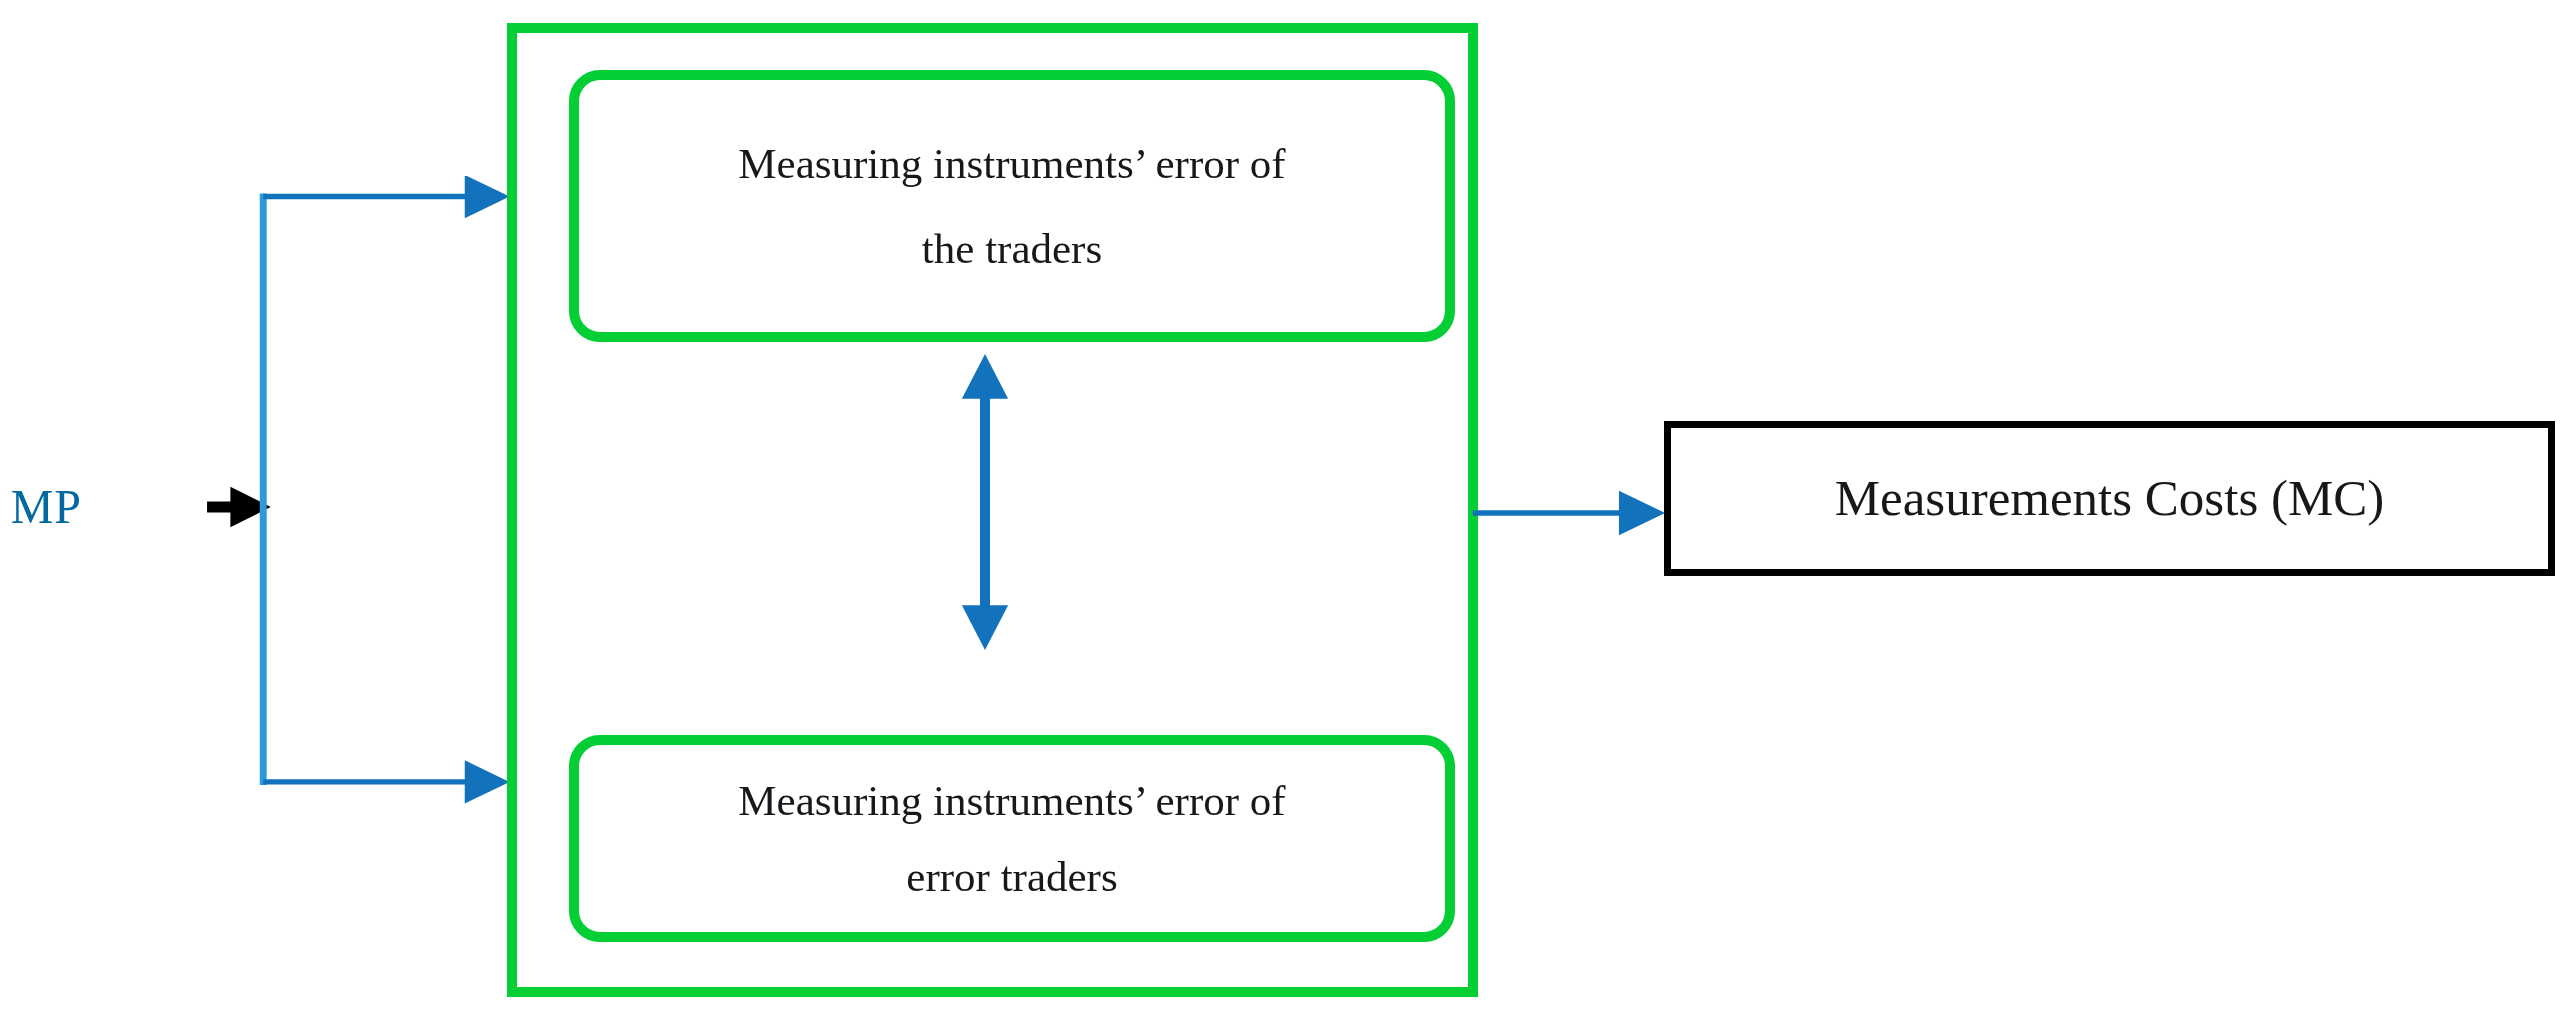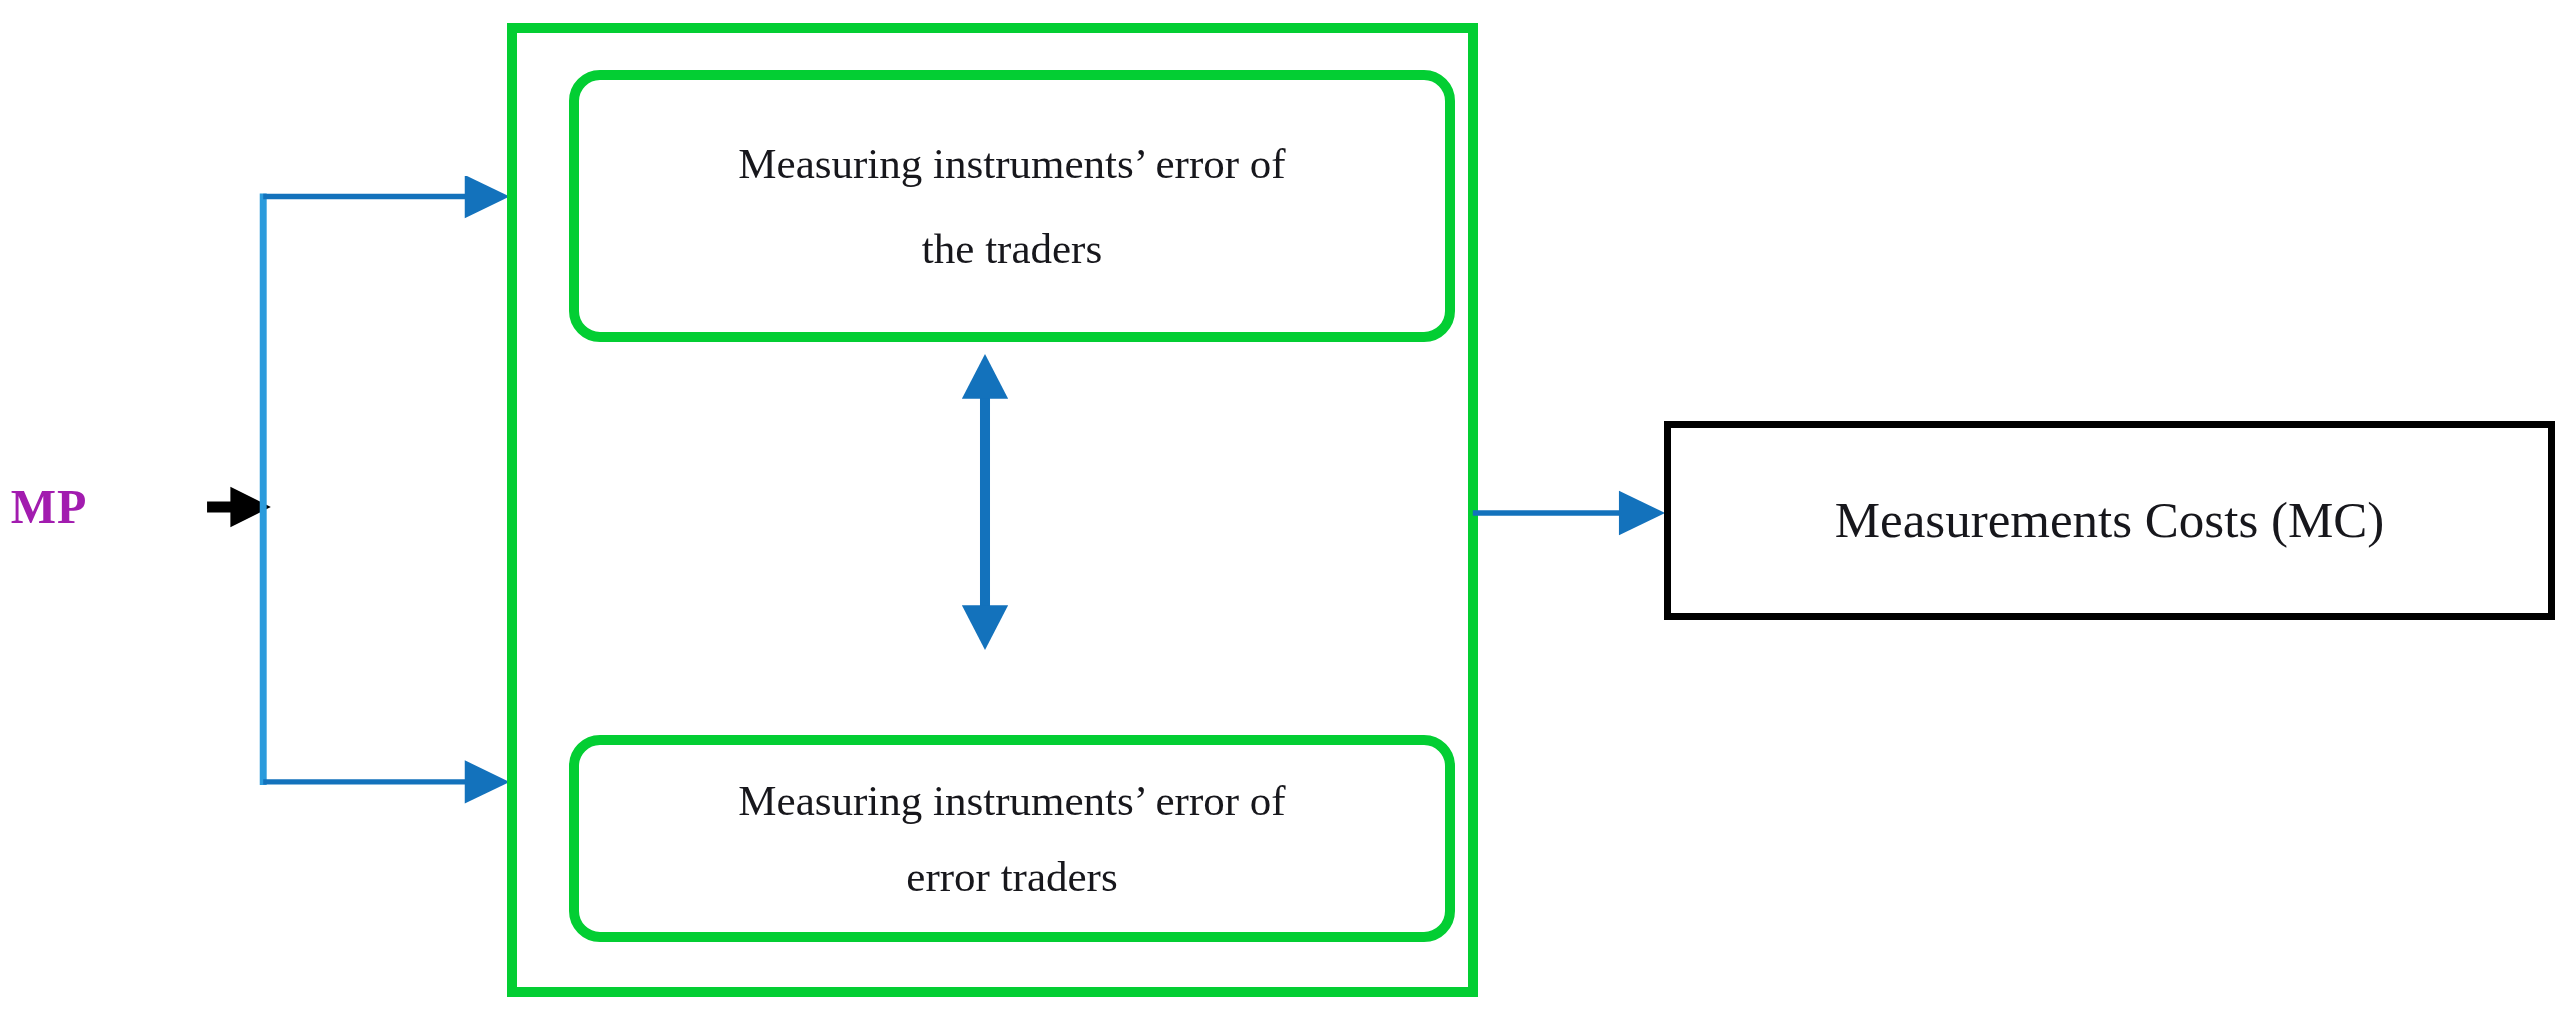--- a/index.html
+++ b/index.html
@@ -22,24 +22,24 @@
   .mp-label {
     position: absolute;
     left: 10.8px;
     top: 470px;
     width: 155px;
     height: 74px;
     display: flex;
     align-items: center;
     justify-content: flex-start;
     font-family: "Liberation Serif", "DejaVu Serif", serif;
-    font-weight: bold;
+    font-weight: normal;
     font-size: 48px;
     letter-spacing: 0.8px;
-    color: #a21caf;
+    color: #0369a1;
     line-height: 1;
   }
 
   
   .mp-arrow {
     position: absolute;
     left: 207px;
     top: 479px;
     width: 67px;
     height: 56px;
@@ -112,21 +112,21 @@
     width: 203px;
     height: 60px;
   }
 
   
   .black-box {
     position: absolute;
     left: 1664px;
     top: 421px;
     width: 891px;
-    height: 199px;
+    height: 155px;
     border: 7px solid #000000;
     box-sizing: border-box;
     background: #ffffff;
     display: flex;
     align-items: center;
     justify-content: center;
   }
   .black-box-label {
     font-family: "Liberation Serif", "DejaVu Serif", serif;
     font-size: 51px;

